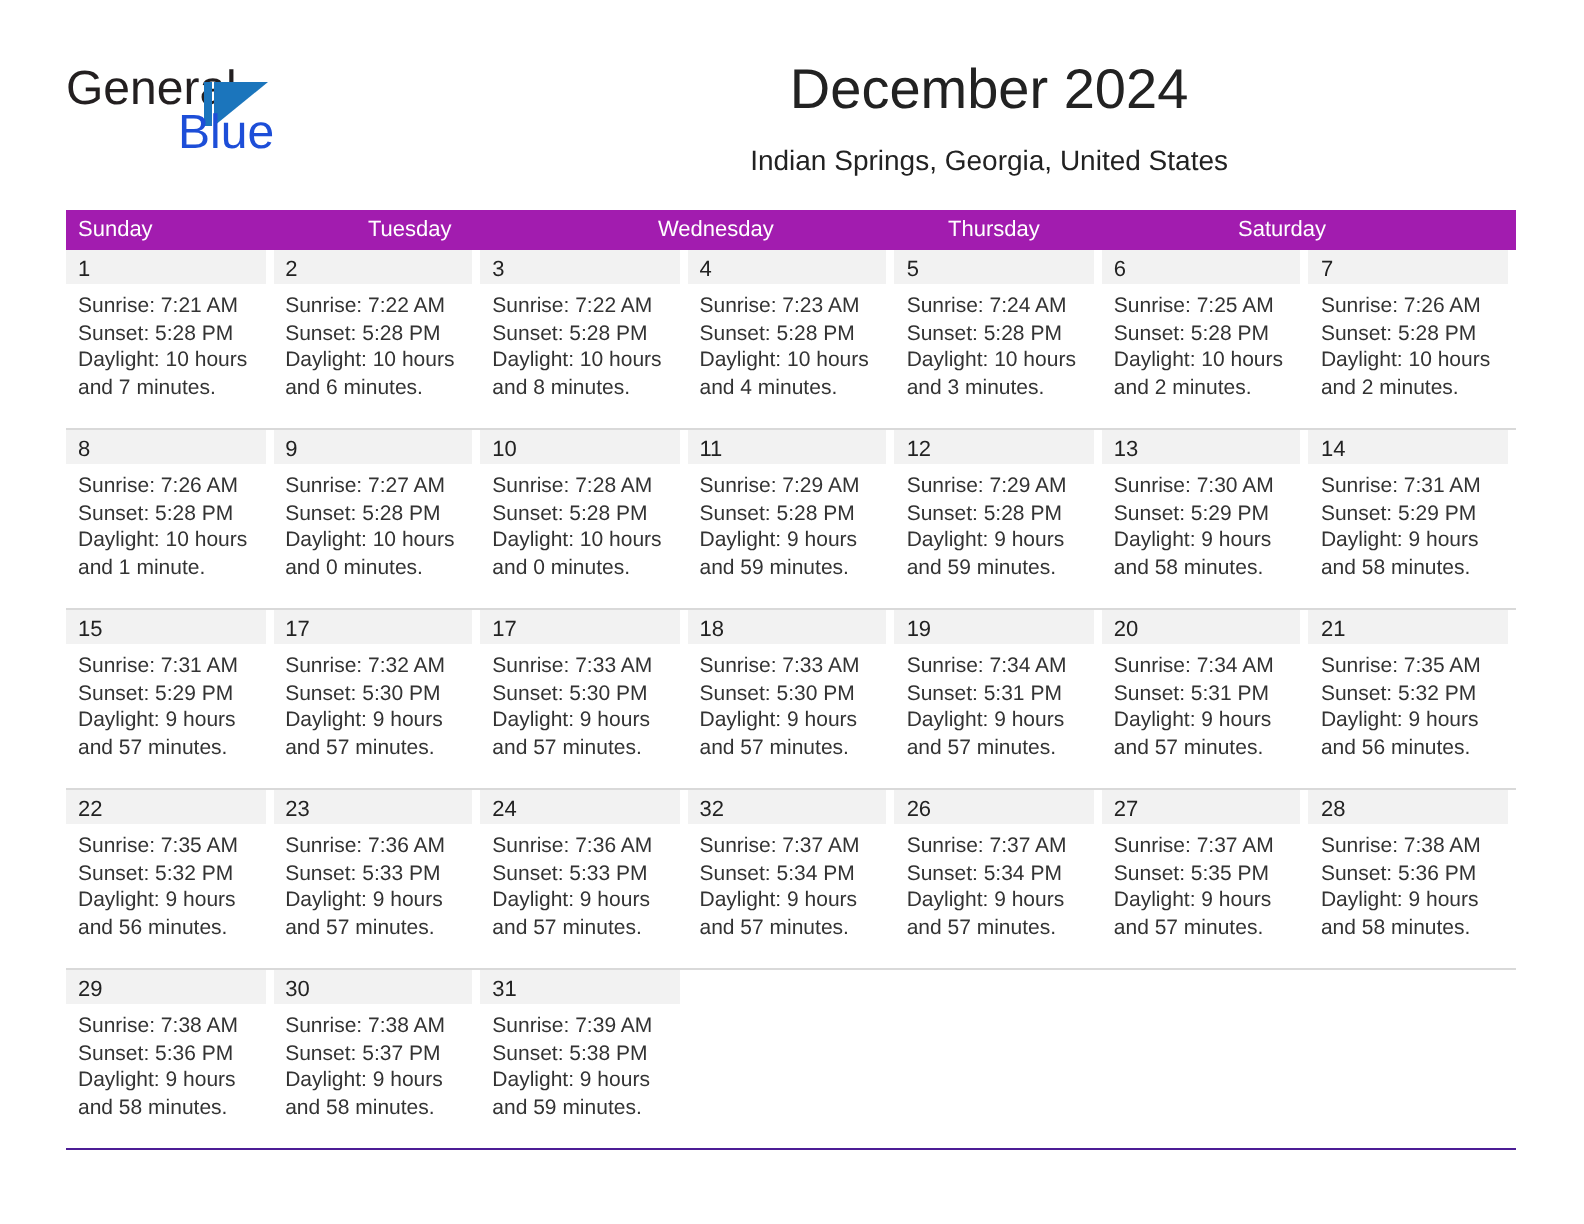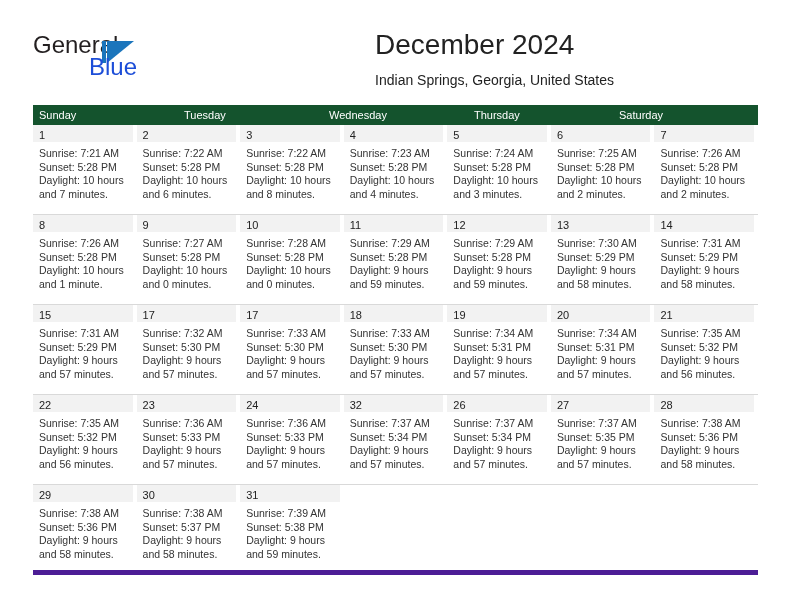--- a/index.html
+++ b/index.html
@@ -68,21 +68,21 @@
     width: 0;
     height: 0;
     border-left: 27px solid #1b75bc;
     border-bottom: 22px solid transparent;
   }
 
   .title-block {
     position: absolute;
     right: 0;
     top: 0;
-    text-align: left;
+    text-align: center;
   }
   .month-title {
     font-size: 28px;
     color: #222222;
     line-height: 34px;
     white-space: nowrap;
   }
   .location {
     font-size: 14px;
     color: #222222;
@@ -93,40 +93,40 @@
 
   
   .calendar {
     position: absolute;
     left: 33px;
     top: 105px;
     width: 725px;
   }
   .weekday-row {
     display: flex;
-    background: #14532d;
+    background: #a21caf;
     height: 20px;
   }
   .weekday {
     flex: 1 1 0;
     color: #ffffff;
     font-size: 11px;
     line-height: 20px;
     padding-left: 6px;
     box-sizing: border-box;
     white-space: nowrap;
   }
   .week {
     display: flex;
     height: 90px;
     border-bottom: 1px solid #d9d9d9;
     box-sizing: border-box;
   }
   .week.last {
-    border-bottom: 5px solid #4c1d95;
+    border-bottom: 1px solid #4c1d95;
     justify-content: space-between;
   }
   .daycell {
     flex: 1 1 0;
     position: relative;
     box-sizing: border-box;
     padding-right: 4px;
   }
   .daycell .daynum-band {
     background: #f2f2f2;

